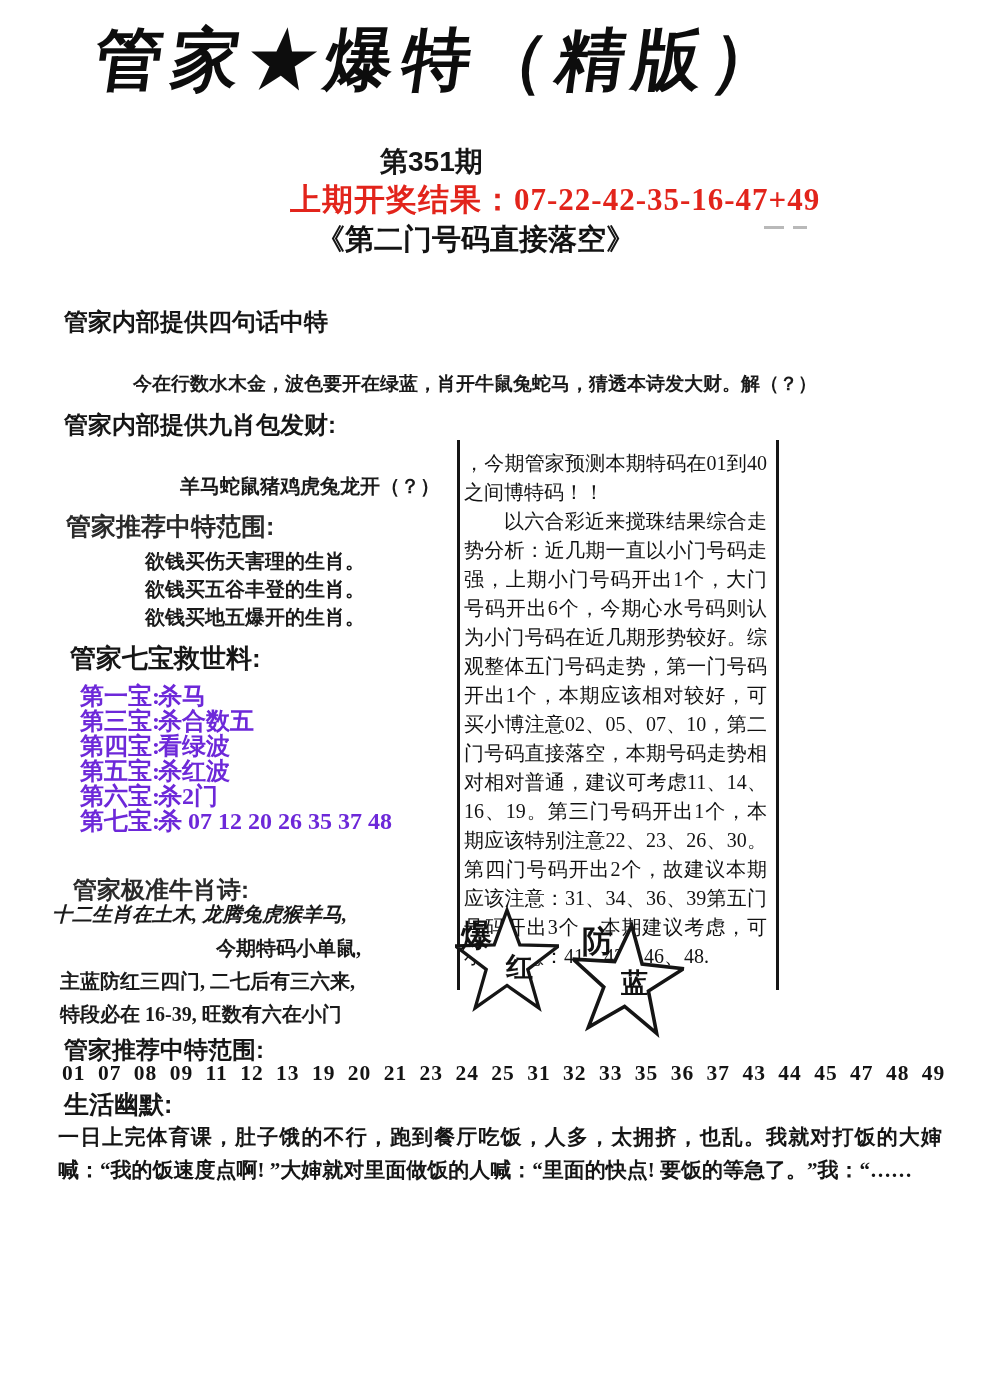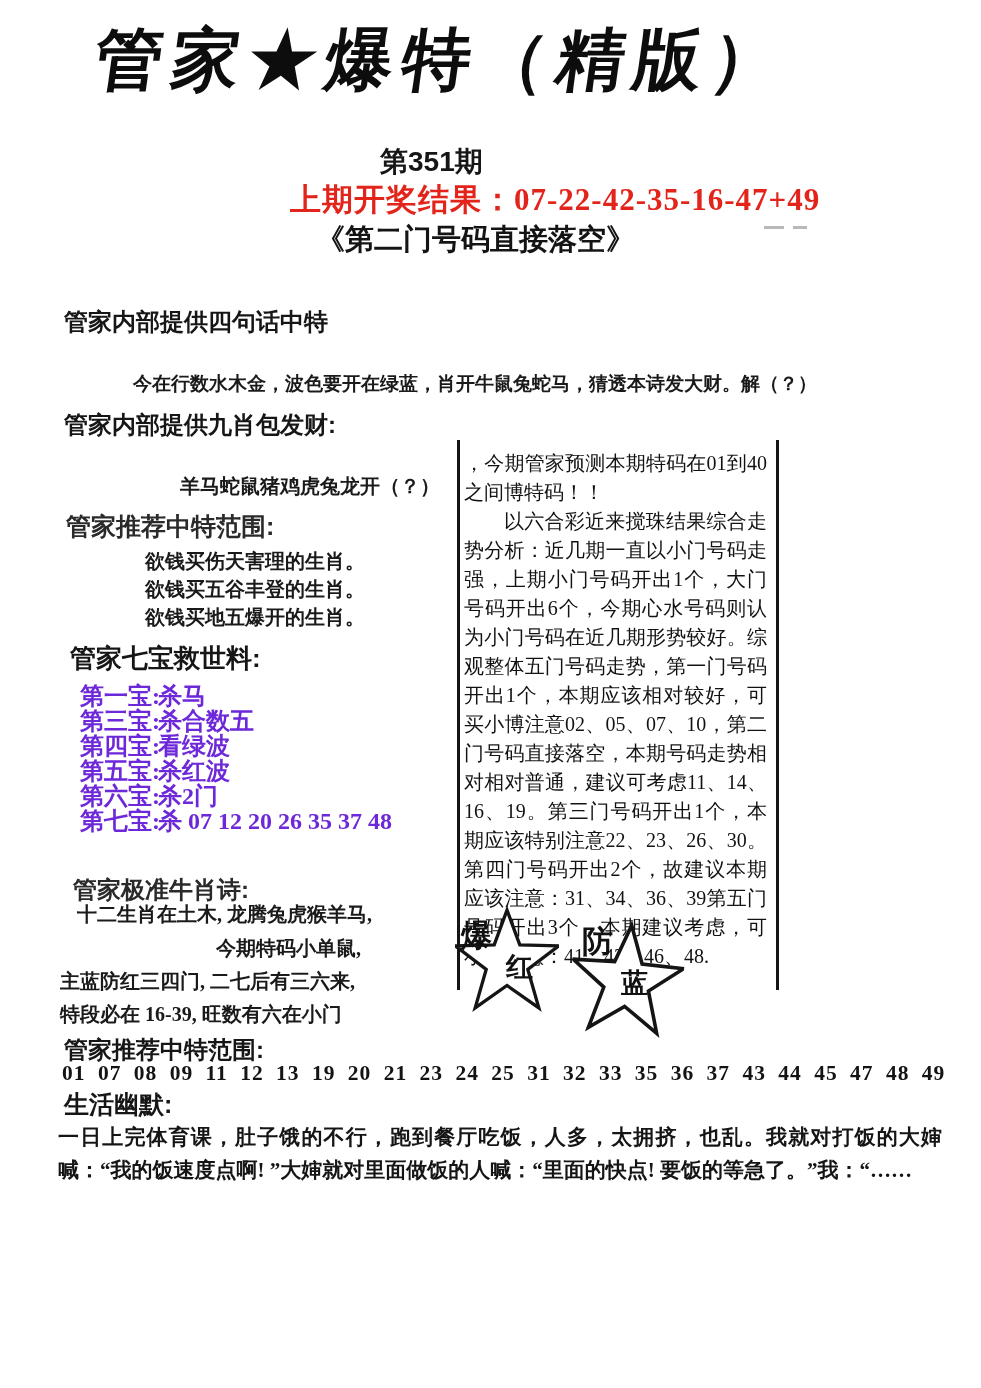--- a/index.html
+++ b/index.html
@@ -84,21 +84,21 @@
   <div class="abs treasures">
     <div class="row"><span class="lbl">第一宝:</span><span>杀马</span></div>
     <div class="row"><span class="lbl">第三宝:</span><span>杀合数五</span></div>
     <div class="row"><span class="lbl">第四宝:</span><span>看绿波</span></div>
     <div class="row"><span class="lbl">第五宝:</span><span>杀红波</span></div>
     <div class="row"><span class="lbl">第六宝:</span><span>杀2门</span></div>
     <div class="row"><span class="lbl">第七宝:</span><span>杀 07 12 20 26 35 37 48</span></div>
   </div>
 
   <div class="abs h-sans sec-h24" style="left:73px;top:874px;color:#2a2a2a;">管家极准牛肖诗:</div>
-  <div class="abs body20" style="left:77px;top:901px;">十二生肖在土木, 龙腾兔虎猴羊马,</div>
+  <div class="abs body20" style="left:52px;top:901px;font-style:italic;">十二生肖在土木, 龙腾兔虎猴羊马,</div>
   <div class="abs body20" style="left:216px;top:935px;">今期特码小单鼠,</div>
   <div class="abs body20" style="left:60px;top:968px;">主蓝防红三四门, 二七后有三六来,</div>
   <div class="abs body20" style="left:60px;top:1001px;">特段必在 16-39, 旺数有六在小门</div>
 
   <div class="vline" style="left:457px;top:440px;height:550px;"></div>
   <div class="vline" style="left:776px;top:440px;height:550px;"></div>
 
   <div class="abs analysis">
     <p>，今期管家预测本期特码在01到40之间博特码！！</p>
     <p class="ind">以六合彩近来搅珠结果综合走势分析：近几期一直以小门号码走强，上期小门号码开出1个，大门号码开出6个，今期心水号码则认为小门号码在近几期形势较好。综观整体五门号码走势，第一门号码开出1个，本期应该相对较好，可买小博注意02、05、07、10，第二门号码直接落空，本期号码走势相对相对普通，建议可考虑11、14、16、19。第三门号码开出1个，本期应该特别注意22、23、26、30。第四门号码开出2个，故建议本期应该注意：31、34、36、39第五门号码开出3个，本期建议考虑，可小博注意：41、43、46、48.</p>

